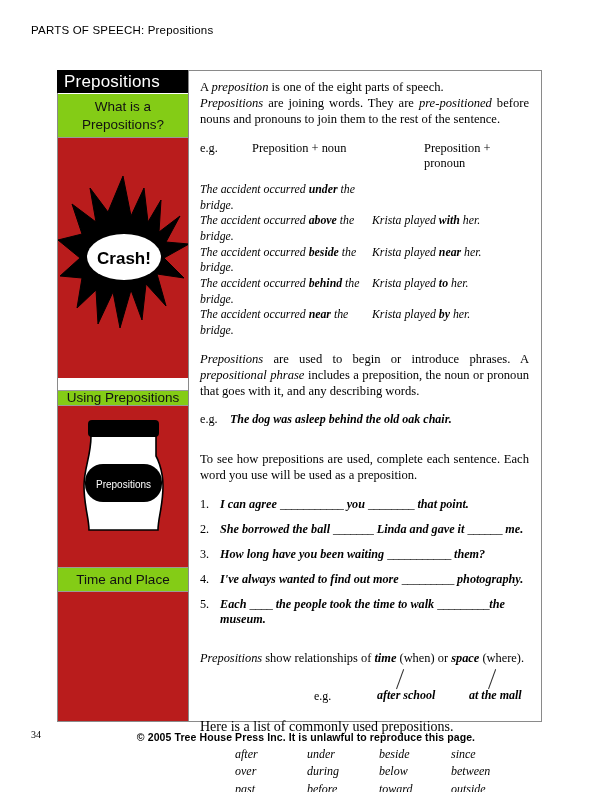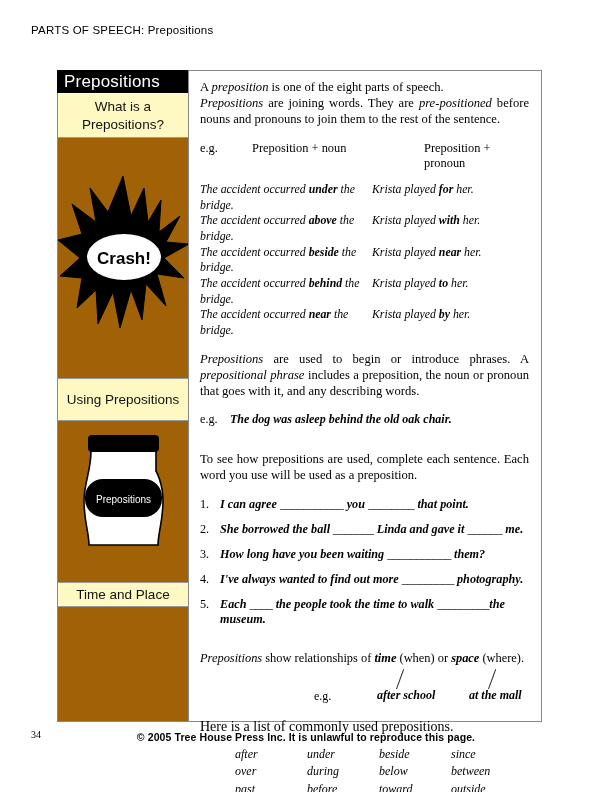--- a/index.html
+++ b/index.html
@@ -67,40 +67,40 @@
     font-size: 17px;
     line-height: 23px;
     padding-left: 7px;
     box-sizing: border-box;
     letter-spacing: 0.2px;
     z-index: 5;
   }
 
   
   .side-label {
-    background: #fef9c3;
+    background: #84cc16;
     border-top: 1px solid #9a9a9a;
     border-bottom: 1px solid #9a9a9a;
     font-family: "Liberation Sans", sans-serif;
     font-size: 13.5px;
     text-align: center;
     color: #111111;
     box-sizing: border-box;
     display: flex;
     align-items: center;
     justify-content: center;
     flex-direction: column;
     line-height: 1.32;
   }
   .side-label.first { margin-top: 23px; border-top: none; }
   .side-label span { display: block; }
 
   .side-art {
     flex: 0 0 auto;
-    background: #a16207;
+    background: #b91c1c;
     position: relative;
     overflow: hidden;
   }
 
   
   .content-inner {
     padding: 9px 12px 0 11px;
     box-sizing: border-box;
   }
   .para {
@@ -265,21 +265,21 @@
 
     <div class="side-art" style="height:240px;">
       <svg class="art-svg" width="131" height="240" viewBox="0 0 131 240">
         <polygon points="65,38 73,78 86,50 90,84 103,62 101,94 122,78 108,104 131,106 106,120 126,140 99,136 108,168 88,146 84,182 73,152 62,190 55,154 40,186 38,152 19,170 24,140 2,138 22,120 0,102 24,96 14,66 38,84 32,50 50,74" fill="#000000" stroke="#000000" stroke-width="1"></polygon>
         <ellipse cx="66" cy="119" rx="37" ry="23" fill="#ffffff"></ellipse>
         <text x="66" y="126" text-anchor="middle" font-family="Liberation Sans, sans-serif" font-size="17" font-weight="bold" fill="#000000">Crash!</text>
       </svg>
 
     </div>
 
-    <div class="side-label" style="height:43px;">
+    <div class="side-label" style="height:16px;margin-top:12px;">
       <span>Using Prepositions</span>
     </div>
 
     <div class="side-art" style="height:161px;">
       <svg class="art-svg" width="131" height="161" viewBox="0 0 131 161">
         <path d="M33,30 L98,30 L98,50 C98,50 105,62 105,80 C105,100 100,112 100,124 L31,124 C31,112 26,100 26,80 C26,62 33,50 33,30 Z" fill="#ffffff" stroke="#000000" stroke-width="1.6"></path>
         <rect x="30" y="14" width="71" height="17" rx="4" fill="#000000"></rect>
         <rect x="27" y="58" width="77" height="38" rx="18" fill="#000000"></rect>
         <text x="65.5" y="82" text-anchor="middle" font-family="Liberation Sans, sans-serif" font-size="10" fill="#ffffff">Prepositions</text>
       </svg>
@@ -303,21 +303,20 @@
 
       <div class="eg-row">
         <span class="eg-tag">e.g.</span>
         <span class="hcol1">Preposition + noun</span>
         <span>Preposition +  pronoun</span>
       </div>
 
       <div class="ex-table">
         <div class="ex-line">
           <span class="c1"><span>The accident occurred </span><b>under</b><span> the bridge.</span></span>
-          <span class="c2"><span>Krista played </span><b>for</b><span> her.</span></span>
         </div>
         <div class="ex-line">
           <span class="c1"><span>The accident occurred </span><b>above</b><span> the bridge.</span></span>
           <span class="c2"><span>Krista played </span><b>with</b><span> her.</span></span>
         </div>
         <div class="ex-line">
           <span class="c1"><span>The accident occurred </span><b>beside</b><span> the bridge.</span></span>
           <span class="c2"><span>Krista played </span><b>near</b><span> her.</span></span>
         </div>
         <div class="ex-line">

